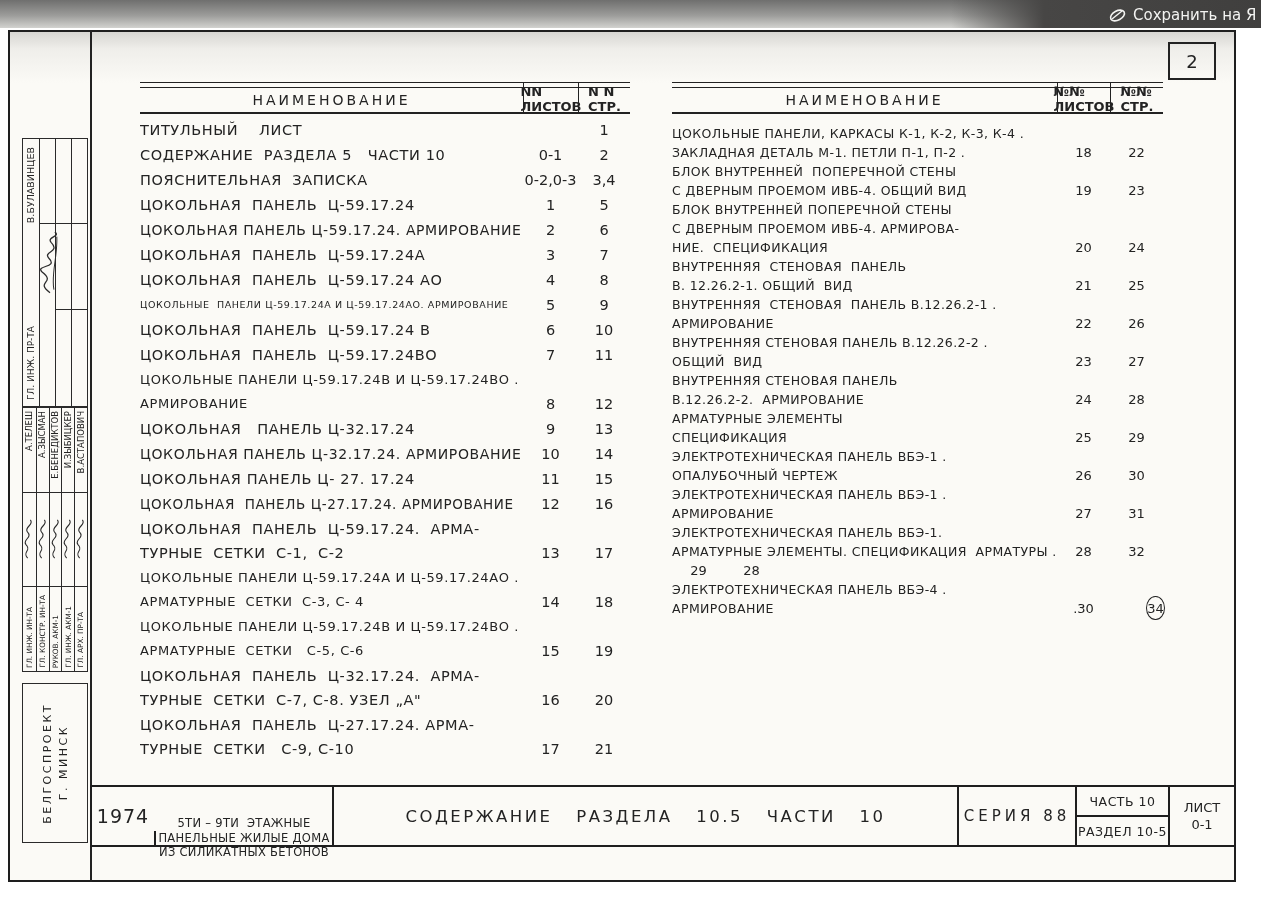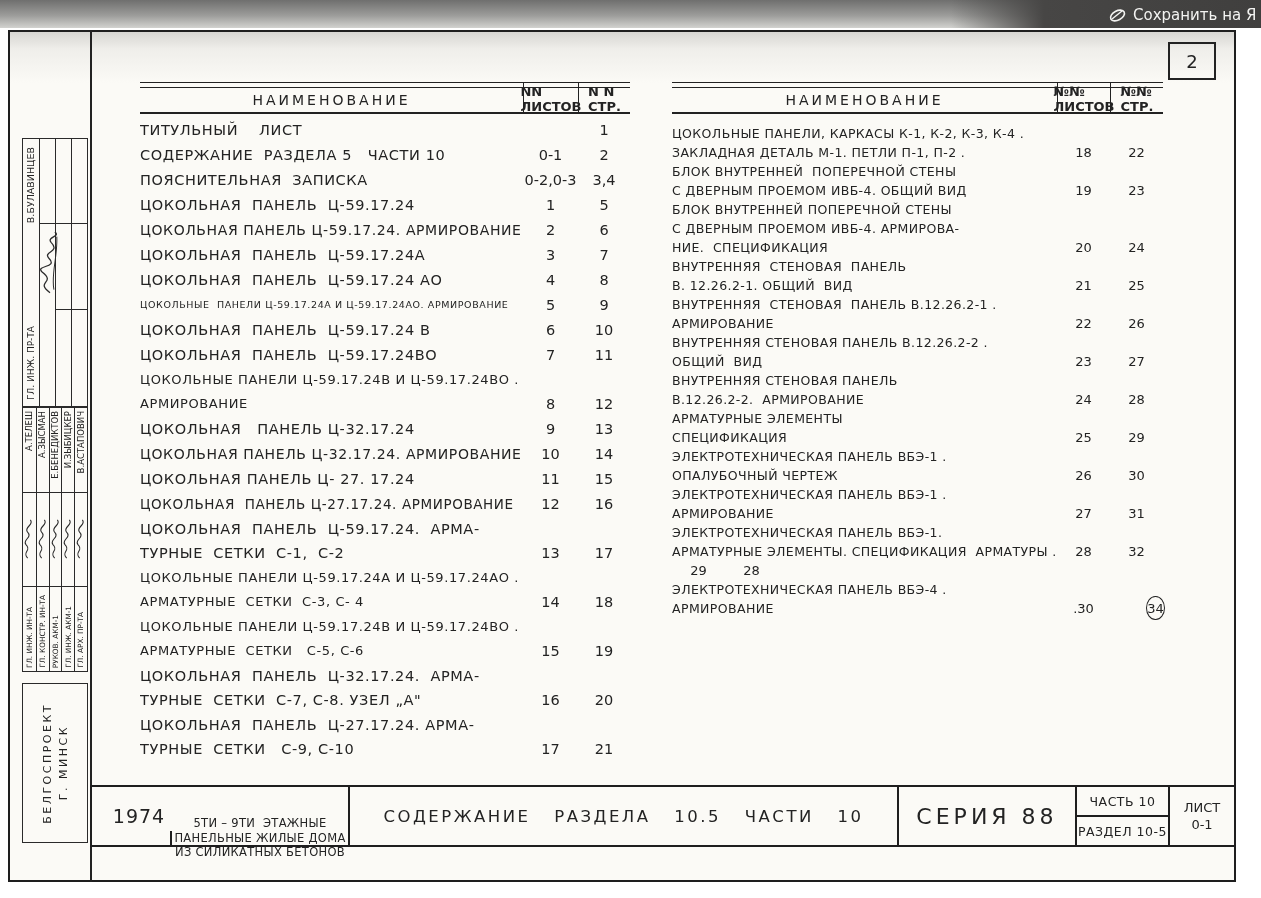--- a/index.html
+++ b/index.html
@@ -75,25 +75,25 @@
   .rowsL .scell { width:55px; } .rowsL .pcell { width:52px; }
   .rowsR .scell { width:53px; } .rowsR .pcell { width:53px; }
   .rowsL .num { font-size:14.5px; line-height:24px; }
   .rowsR .num { font-size:13px; line-height:19px; }
   .pcell.circled .num { border:1.6px solid #222; border-radius:50%; width:24px; height:24px;
     display:flex; align-items:center; justify-content:center; line-height:1; margin-bottom:-2px;margin-left:38px; }
   
   .tblock { position:absolute; left:90px; top:785px; width:1146px; height:62px;
     border:2px solid #1e1e1e; display:flex; background:#fbfaf6; }
   .tcell { border-left:2px solid #1e1e1e; display:flex; align-items:center; justify-content:center; }
-  .tcell:first-child { border-left:none;margin-left:16px; }
+  .tcell:first-child { border-left:none; }
   .t-year { width:62px; font-size:19px; letter-spacing:1px; }
   .t-project { width:178px; font-size:11.5px; line-height:1.25; white-space:pre; text-align:center; letter-spacing:0.3px;margin-top:44px; }
   .t-title { flex:1; font-size:16.5px; letter-spacing:2.5px; word-spacing:16px; }
-  .t-series { width:178px; font-size:22px; letter-spacing:4px; }
+  .t-series { width:118px; font-size:15px; letter-spacing:4px; }
   .t-part { width:93px; flex-direction:column; align-items:stretch; }
   .t-part > div { flex:1; display:flex; align-items:center; justify-content:center; font-size:12.5px; letter-spacing:0.5px;text-align:right; }
   .t-part .pt { border-bottom:2px solid #1e1e1e; }
   .t-sheet { width:66px; flex-direction:column; gap:2px; font-size:13px; }
 </style>
 </head>
 <body>
 
 <div class="stage">
 

